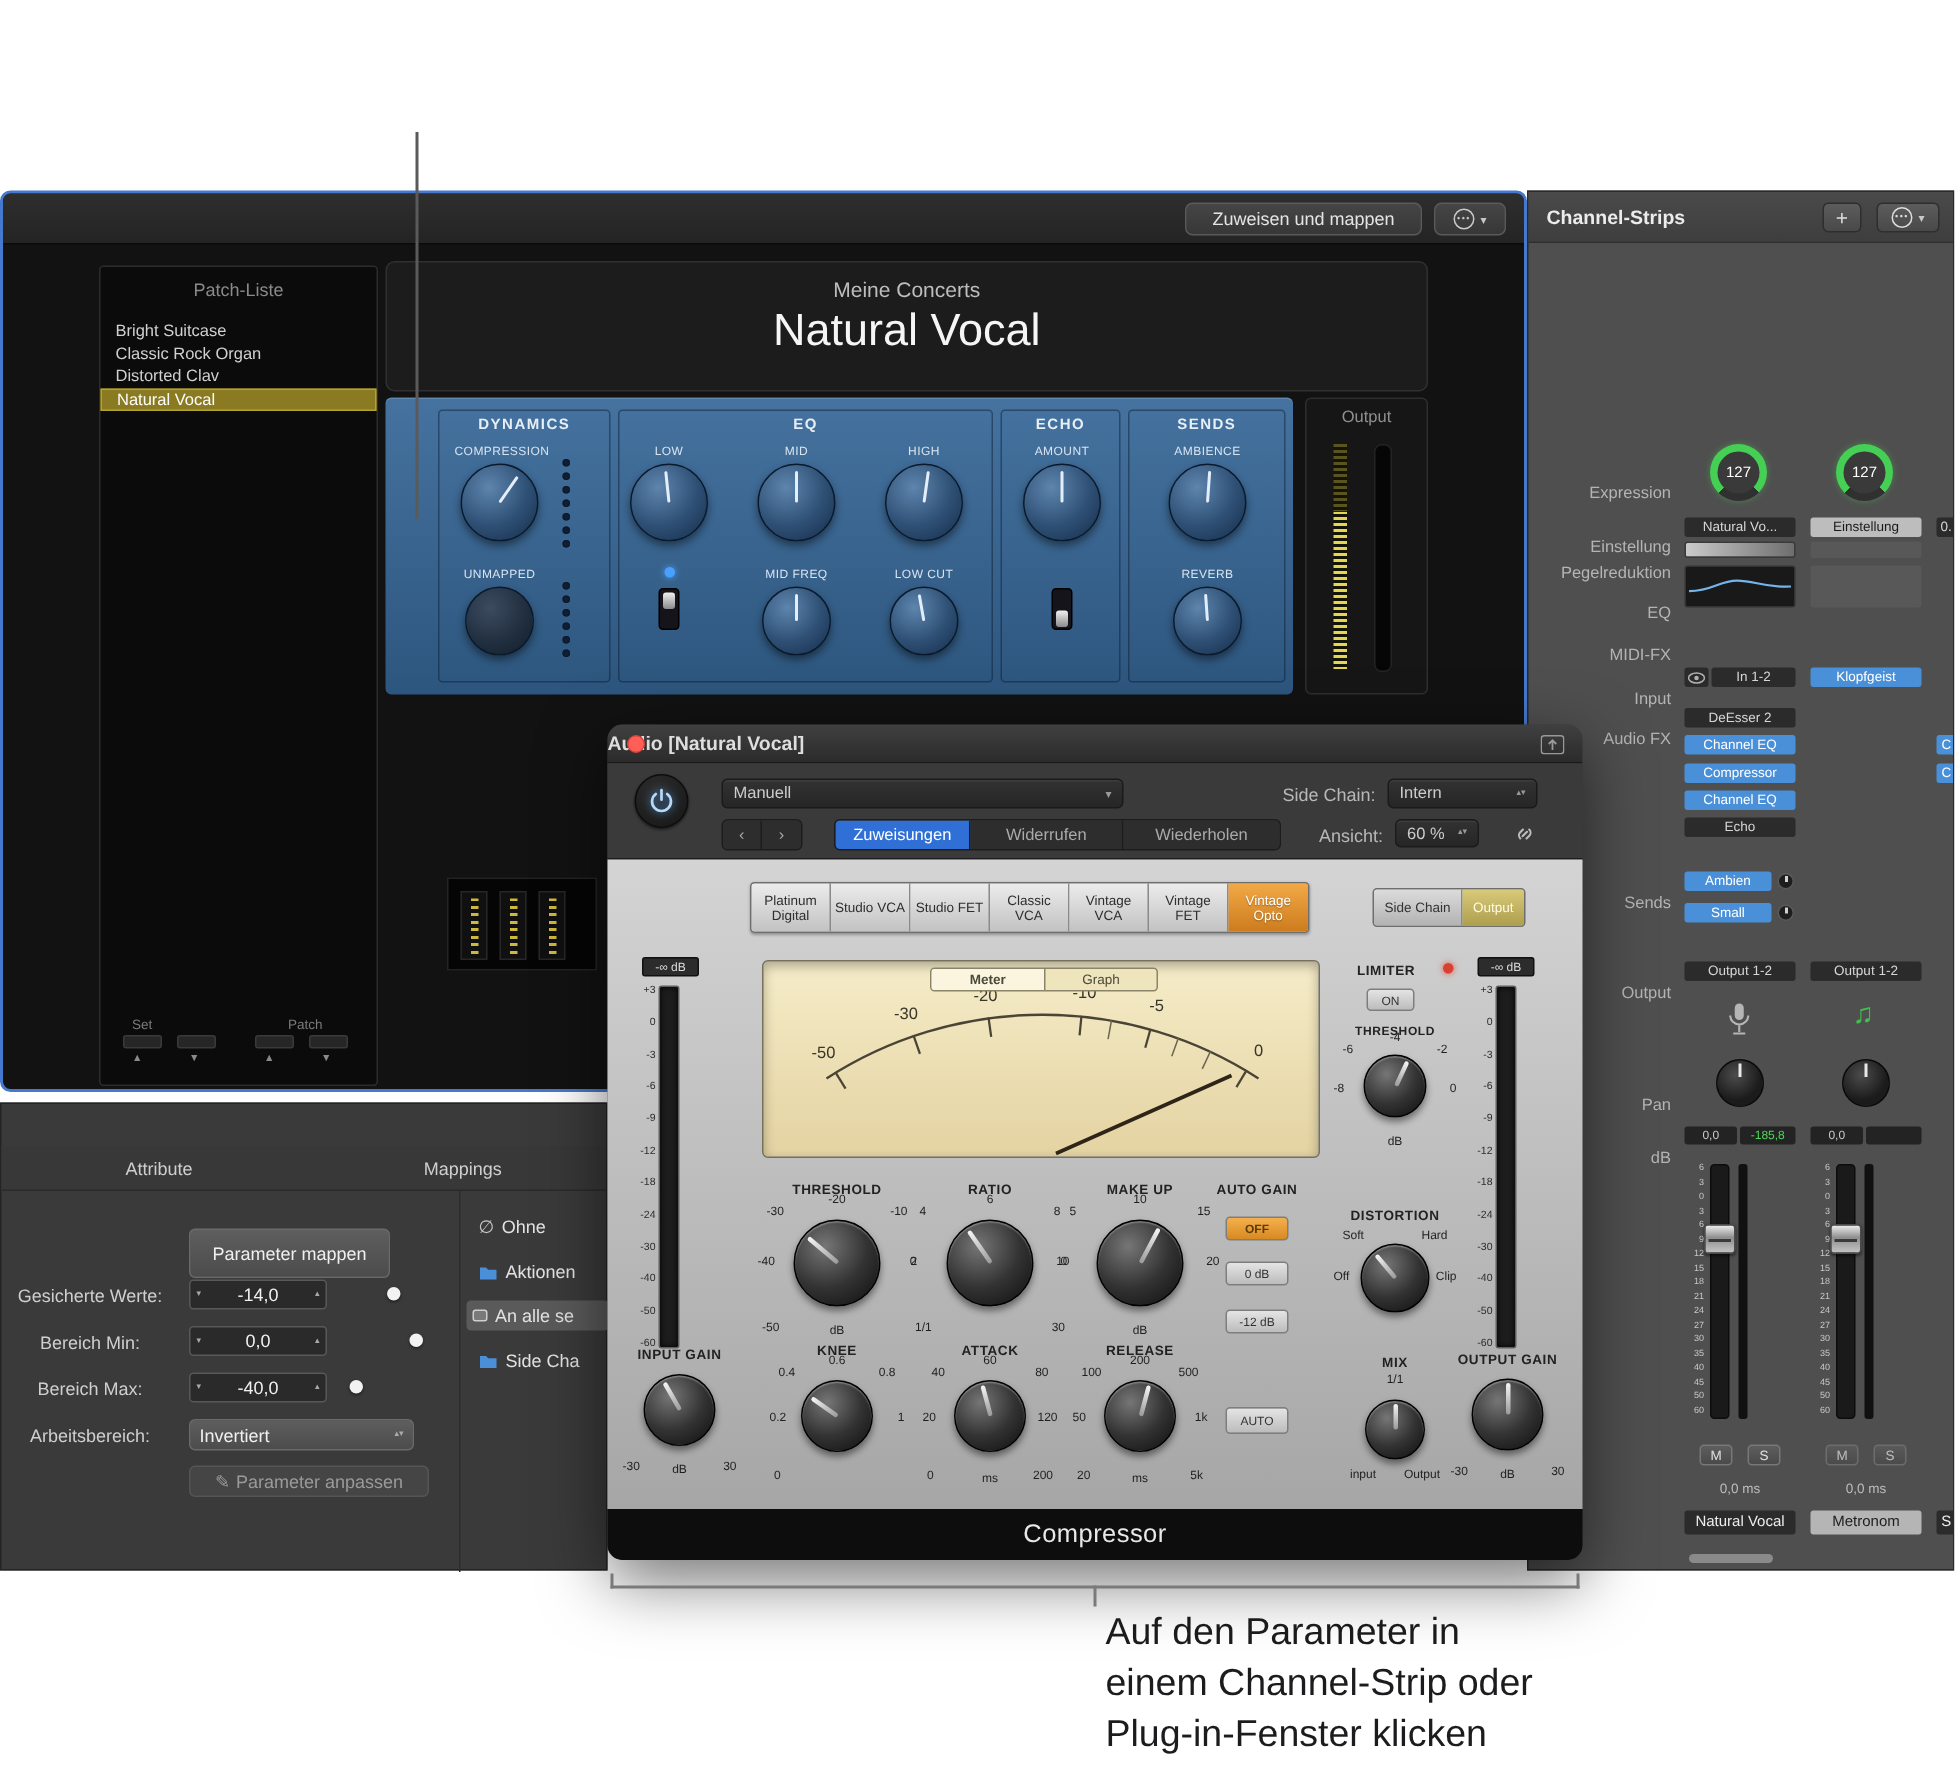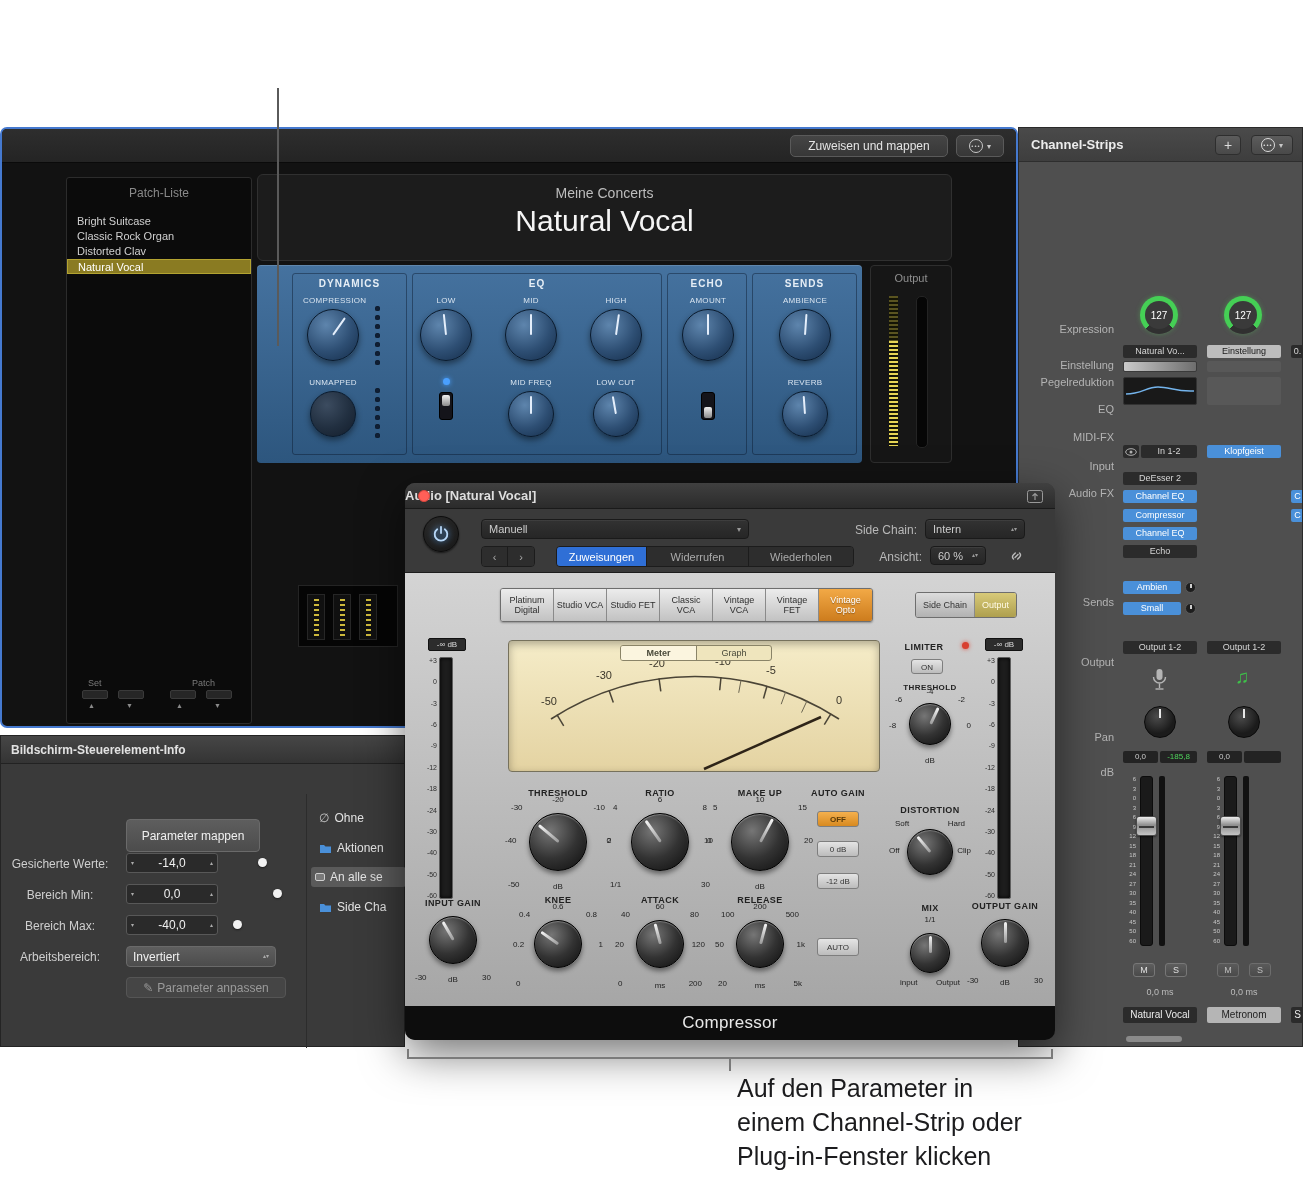--- a/index.html
+++ b/index.html
@@ -311,22 +311,23 @@
     <span class="sp-tri" style="left:86px;top:573px">▲</span>
     <span class="sp-tri" style="left:124px;top:573px">▼</span>
     <span class="sp-label" style="left:190px;top:549px">Patch</span>
     <div class="sp-btn" style="left:168px;top:561px"></div>
     <div class="sp-btn" style="left:204px;top:561px"></div>
     <span class="sp-tri" style="left:174px;top:573px">▲</span>
     <span class="sp-tri" style="left:212px;top:573px">▼</span>
   </div>
 
   <div id="inspector">
-    <div id="insp-header">
-      <span id="insp-title">Bildschirm-Steuerelement-Info</span>
+    <div id="insp-tabs">
+      <span class="insp-tab" style="left:40px;width:130px">Attribute</span>
+      <span class="insp-tab" style="left:245px;width:125px">Mappings</span>
     </div>
     <div class="ivdiv"></div>
 
     <div class="ibtn" style="left:125px;top:83px;width:134px;height:33px">Parameter mappen</div>
 
     <span class="ilabel" style="left:0;top:121px">Gesicherte Werte:</span>
     <div class="stepper" style="left:125px;top:117px;width:92px">
       <span class="updown">▾</span>
         <span class="val">-14,0</span>
         <span class="updown">▴</span>

